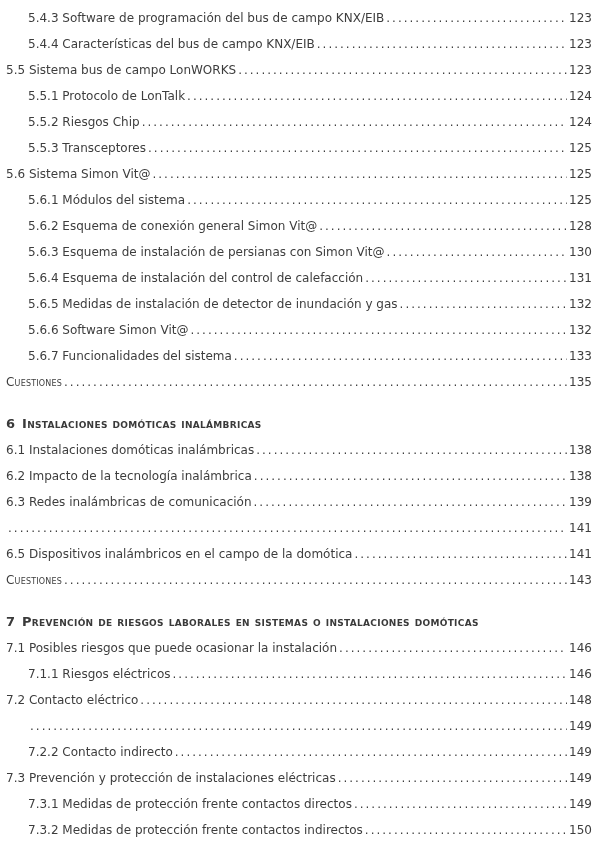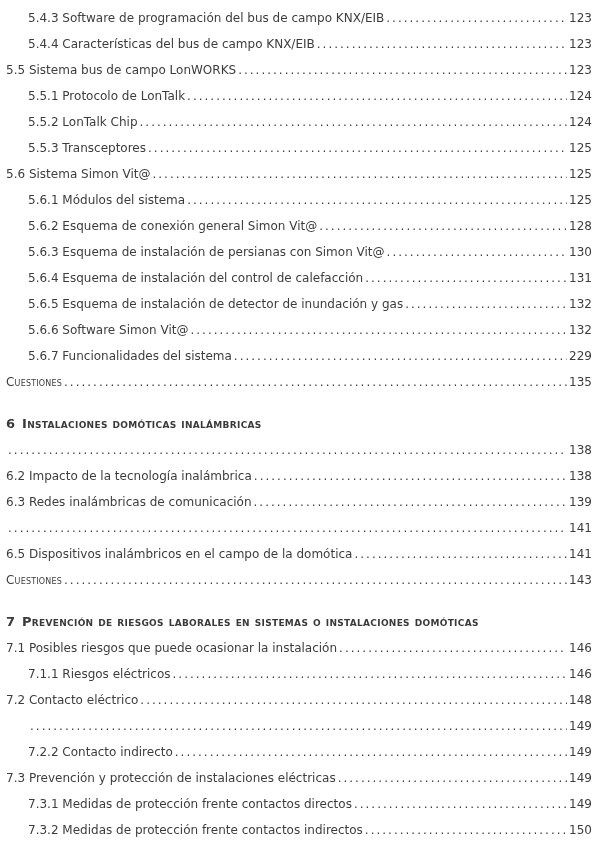--- a/index.html
+++ b/index.html
@@ -48,21 +48,21 @@
       <span class="title">5.5 Sistema bus de campo LonWORKS</span>
       <span class="dots"></span>
       <span class="pagenum">123</span>
     </div>
     <div class="row lvl2">
       <span class="title">5.5.1 Protocolo de LonTalk</span>
       <span class="dots"></span>
       <span class="pagenum">124</span>
     </div>
     <div class="row lvl2">
-      <span class="title">5.5.2 LonTalk Chip</span>
+      <span class="title">5.5.2 Riesgos Chip</span>
       <span class="dots"></span>
       <span class="pagenum">124</span>
     </div>
     <div class="row lvl2">
       <span class="title">5.5.3 Transceptores</span>
       <span class="dots"></span>
       <span class="pagenum">125</span>
     </div>
     <div class="row lvl1">
       <span class="title">5.6 Sistema Simon Vit@</span>
@@ -83,44 +83,45 @@
       <span class="title">5.6.3 Esquema de instalación de persianas con Simon Vit@</span>
       <span class="dots"></span>
       <span class="pagenum">130</span>
     </div>
     <div class="row lvl2">
       <span class="title">5.6.4 Esquema de instalación del control de calefacción</span>
       <span class="dots"></span>
       <span class="pagenum">131</span>
     </div>
     <div class="row lvl2">
-      <span class="title">5.6.5 Esquema de instalación de detector de inundación y gas</span>
+      <span class="title">5.6.5 Medidas de instalación de detector de inundación y gas</span>
       <span class="dots"></span>
       <span class="pagenum">132</span>
     </div>
     <div class="row lvl2">
       <span class="title">5.6.6 Software Simon Vit@</span>
       <span class="dots"></span>
       <span class="pagenum">132</span>
     </div>
     <div class="row lvl2">
       <span class="title">5.6.7 Funcionalidades del sistema</span>
       <span class="dots"></span>
-      <span class="pagenum">229</span>
+      <span class="pagenum">133</span>
     </div>
     <div class="row lvl1 sc">
       <span class="title">Cuestiones</span>
       <span class="dots"></span>
       <span class="pagenum">135</span>
     </div>
     <div class="heading">
       <span class="h-num">6</span>
       <span class="h-title">Instalaciones domóticas inalámbricas</span>
     </div>
     <div class="row lvl1">
+      <span class="title">6.1 Instalaciones domóticas inalámbricas</span>
       <span class="dots"></span>
       <span class="pagenum">138</span>
     </div>
     <div class="row lvl1">
       <span class="title">6.2 Impacto de la tecnología inalámbrica</span>
       <span class="dots"></span>
       <span class="pagenum">138</span>
     </div>
     <div class="row lvl1">
       <span class="title">6.3 Redes inalámbricas de comunicación</span>

